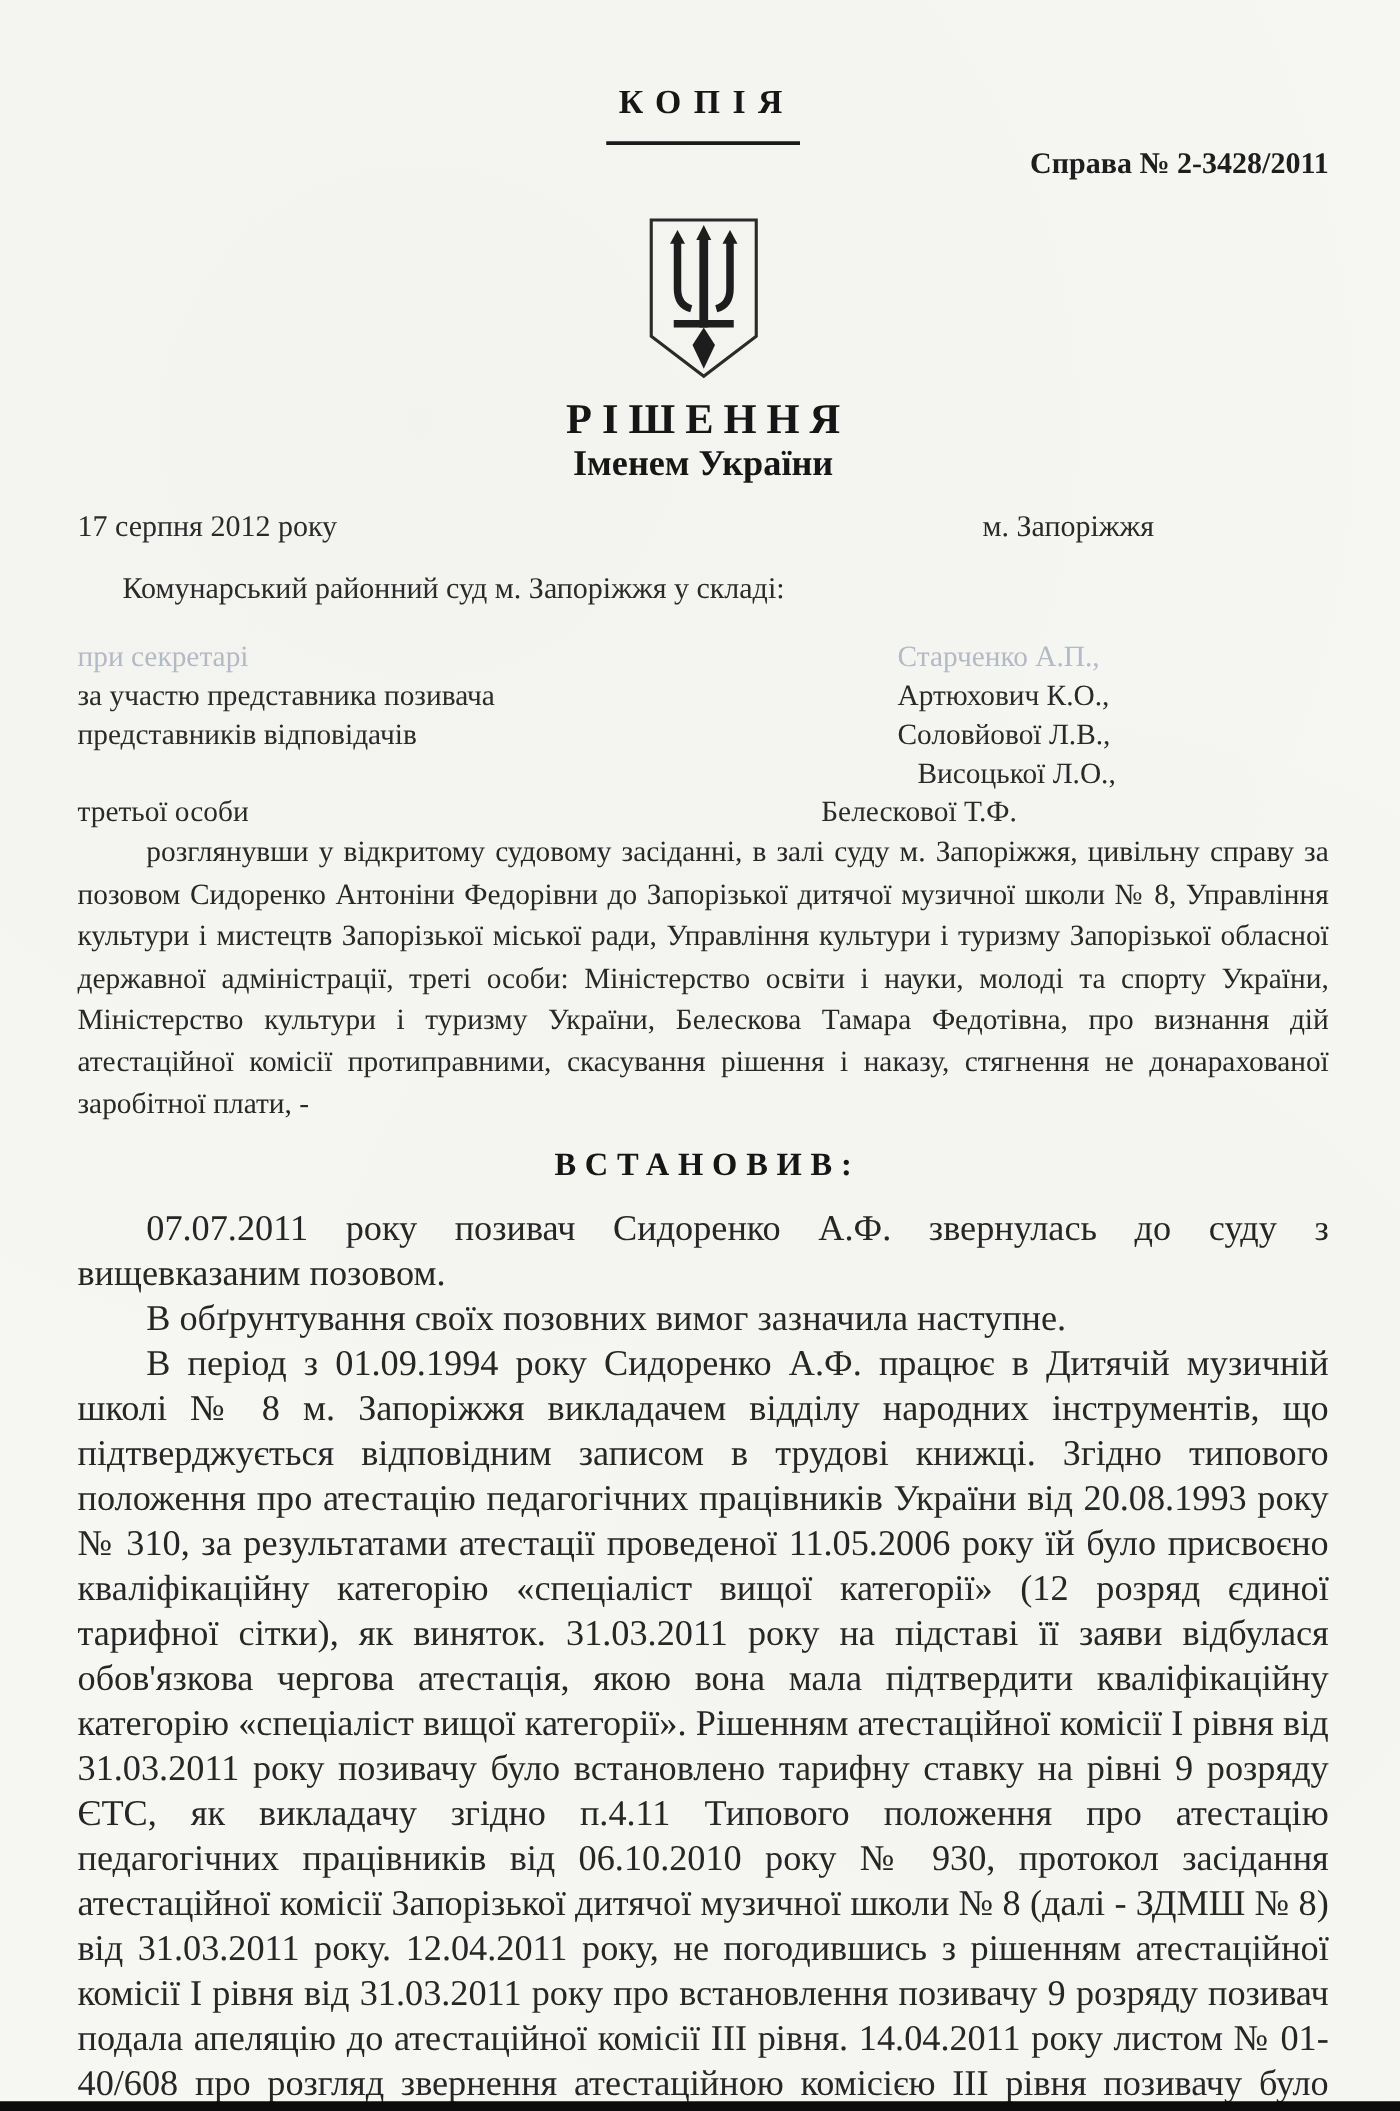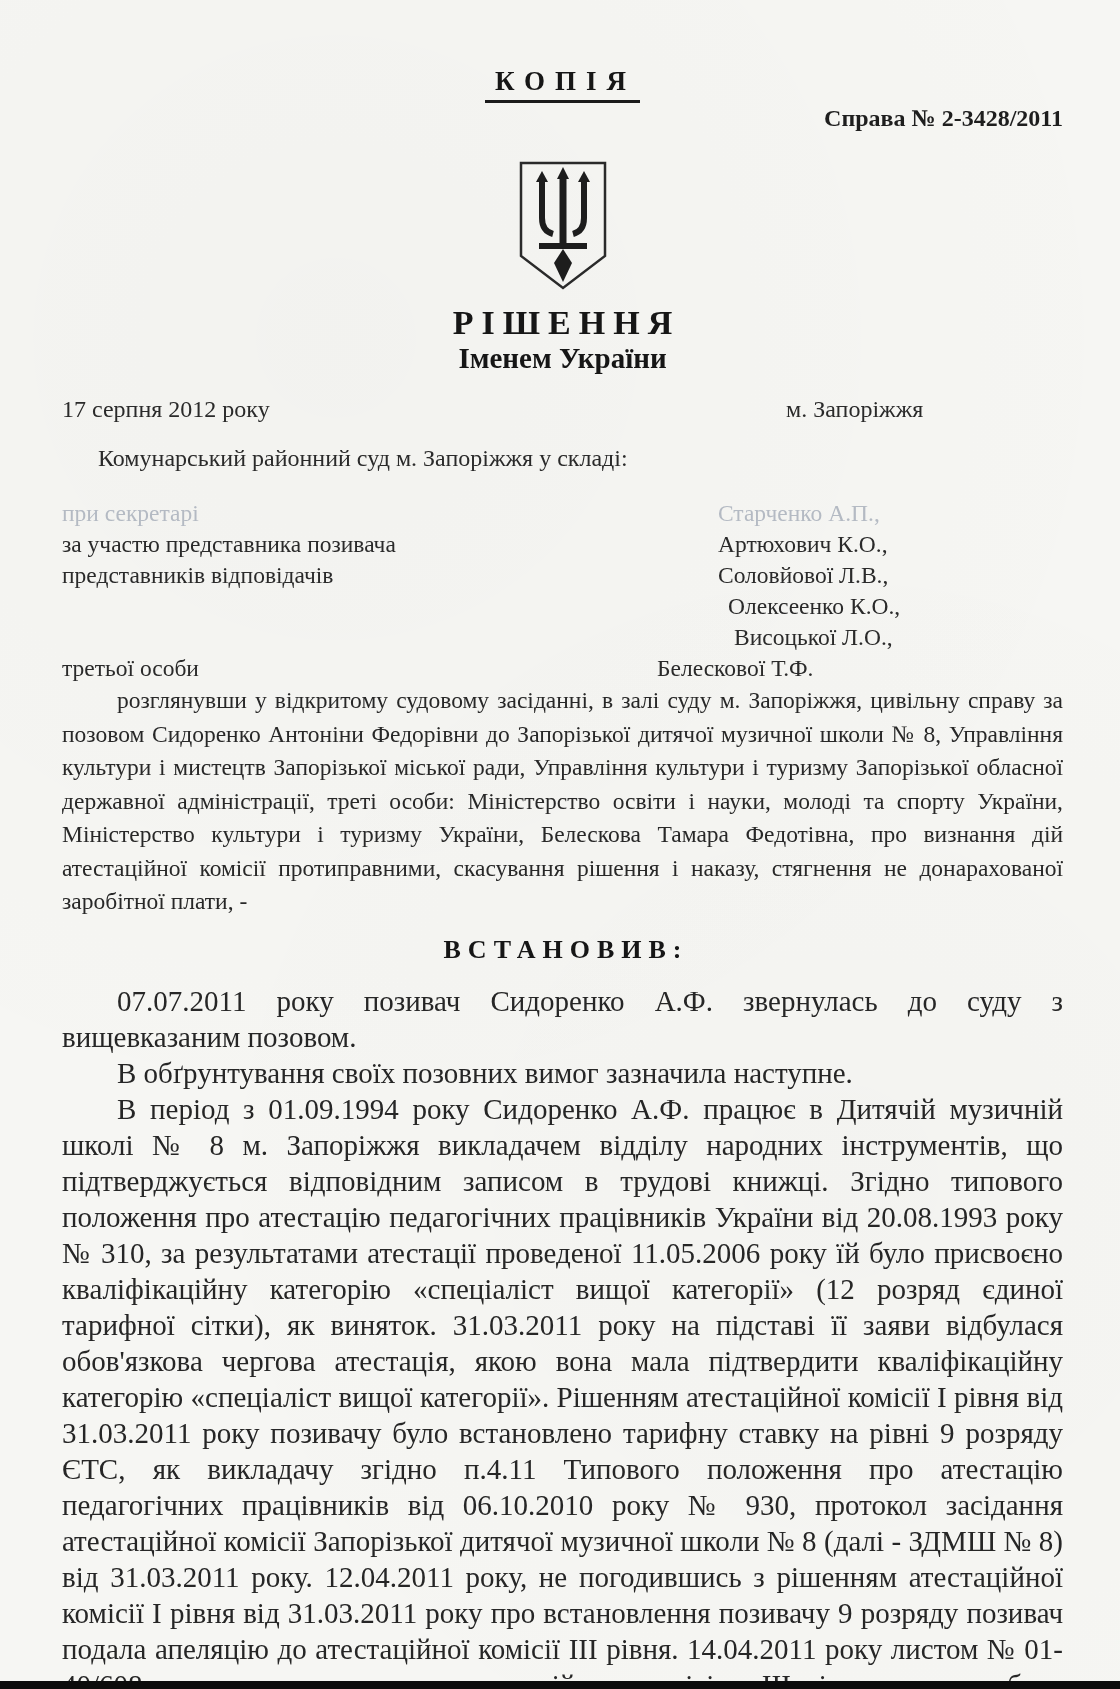--- a/index.html
+++ b/index.html
@@ -16,21 +16,21 @@
     overflow:hidden;
   }
   .content{padding:0 57px 0 62px;}
 
   .copy-label{
     margin-top:66px;text-align:center;
     font-size:27px;font-weight:bold;color:#161616;
     letter-spacing:10px;
   }
   .copy-label .u{
-    display:inline-block;border-bottom:3px solid #1b1b1b;padding:0 4px 3px 10px;
+    display:inline-block;border-bottom:3px solid #1b1b1b;padding:0 4px 16px 10px;
   }
   .case-number{
     margin-top:2px;text-align:right;
     font-size:24px;font-weight:bold;color:#1e1e1e;
   }
   .emblem{width:98px;height:132px;margin:28px auto 0;}
   .doc-title{
     margin-top:12px;text-align:center;
     font-size:34px;line-height:38px;font-weight:bold;color:#161616;
     letter-spacing:8px;text-indent:8px;
@@ -117,24 +117,20 @@
         <span class="p-name">Старченко А.П.,</span>
       </div>
       <div class="p-row">
         <span class="p-role">за участю представника позивача</span>
         <span class="p-name">Артюхович К.О.,</span>
       </div>
       <div class="p-row">
         <span class="p-role">представників відповідачів</span>
         <span class="p-name">Соловйової Л.В.,</span>
       </div>
-      <div class="p-row r4">
-        <span class="p-role"></span>
-        <span class="p-name">Олексеенко К.О.,</span>
-      </div>
       <div class="p-row r5">
         <span class="p-role"></span>
         <span class="p-name">Висоцької Л.О.,</span>
       </div>
       <div class="p-row third">
         <span class="p-role">третьої особи</span>
         <span class="p-name">Белескової Т.Ф.</span>
       </div>
     </div>
 

